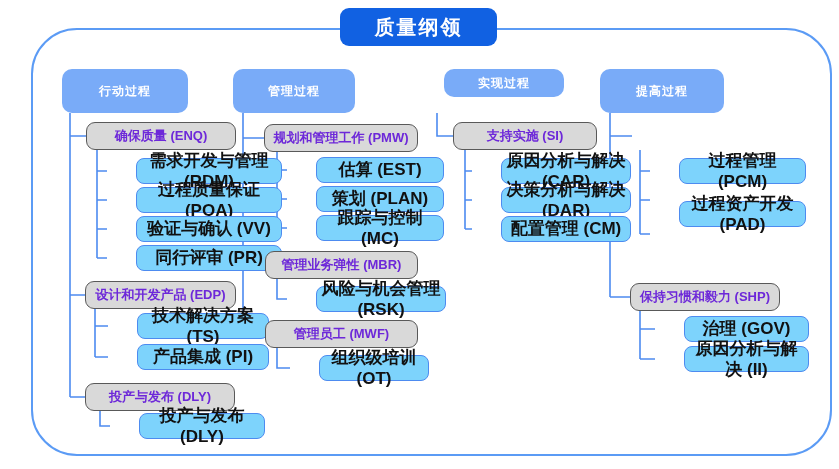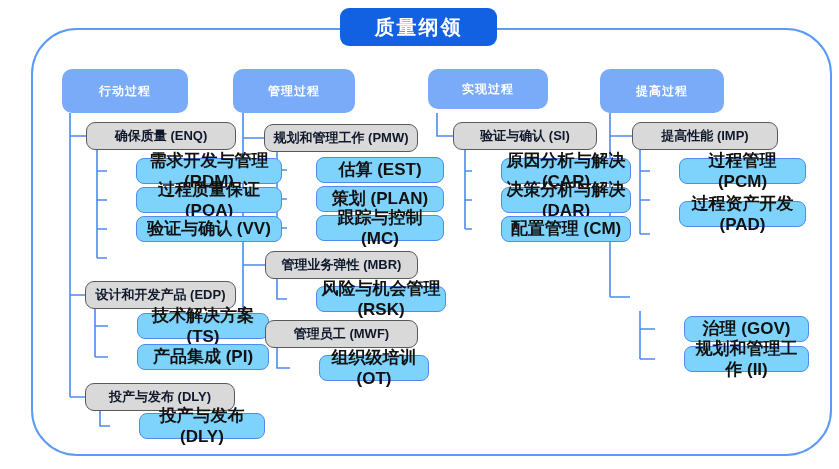--- a/index.html
+++ b/index.html
@@ -8,21 +8,21 @@
   #frame{position:absolute;left:31px;top:28px;width:801px;height:428px;
          border:2px solid #5B9BF5;border-radius:46px;box-sizing:border-box;}
   #connectors{position:absolute;left:0;top:0;width:839px;height:469px;}
   .box{position:absolute;display:flex;align-items:center;justify-content:center;
        text-align:center;box-sizing:border-box;font-weight:bold;}
   .title{background:#1161E2;color:#ffffff;font-size:20px;border-radius:9px;
          letter-spacing:2px;z-index:5;text-align:right;}
   .hdr{background:#79ABF8;color:#ffffff;font-size:12px;border-radius:10px;
        letter-spacing:1px;z-index:3;}
   .g{background:#D9D9D9;border:1.5px solid #595959;border-radius:9px;
-     color:#0f172a;font-size:13px;z-index:3;}
+     color:#6d28d9;font-size:13px;z-index:3;}
   .w{background:#7dd3fc;border:1.5px solid #4D8BF0;border-radius:8px;
      color:#111;font-size:17px;z-index:3;line-height:1.25;padding:0 4px;margin-left:29px;}
   .w.two{padding:0 8px;}
 </style>
 </head>
 <body>
 
 <div id="stage">
 
   <div id="frame"></div>
@@ -43,42 +43,43 @@
          M640 311 V359 M640 329 H655 M640 359 H655"></path>
   </svg>
 
   <div class="box title" style="left:340px;top:8px;width:157px;height:38px">质量纲领</div>
 
   <div class="box hdr" style="left:62px;top:69px;width:126px;height:44px">行动过程</div>
   <div class="box g" style="left:86px;top:122px;width:150px;height:28px">确保质量 (ENQ)</div>
   <div class="box w" style="left:107px;top:158px;width:146px;height:26px">需求开发与管理 (RDM)</div>
   <div class="box w" style="left:107px;top:187px;width:146px;height:26px">过程质量保证 (PQA)</div>
   <div class="box w" style="left:107px;top:216px;width:146px;height:26px">验证与确认 (VV)</div>
+  <div class="box w" style="left:107px;top:245px;width:146px;height:26px">同行评审 (PR)</div>
   <div class="box g" style="left:85px;top:281px;width:151px;height:28px">设计和开发产品 (EDP)</div>
   <div class="box w" style="left:108px;top:313px;width:132px;height:26px">技术解决方案 (TS)</div>
   <div class="box w" style="left:108px;top:344px;width:132px;height:26px">产品集成 (PI)</div>
   <div class="box g" style="left:85px;top:383px;width:150px;height:28px">投产与发布 (DLY)</div>
   <div class="box w" style="left:110px;top:413px;width:126px;height:26px">投产与发布 (DLY)</div>
 
   <div class="box hdr" style="left:233px;top:69px;width:122px;height:44px">管理过程</div>
   <div class="box g" style="left:264px;top:124px;width:154px;height:28px">规划和管理工作 (PMW)</div>
   <div class="box w" style="left:287px;top:157px;width:128px;height:26px">估算 (EST)</div>
   <div class="box w" style="left:287px;top:186px;width:128px;height:26px">策划 (PLAN)</div>
   <div class="box w" style="left:287px;top:215px;width:128px;height:26px">跟踪与控制 (MC)</div>
   <div class="box g" style="left:265px;top:251px;width:153px;height:28px">管理业务弹性 (MBR)</div>
   <div class="box w" style="left:287px;top:286px;width:130px;height:26px">风险与机会管理 (RSK)</div>
   <div class="box g" style="left:265px;top:320px;width:153px;height:28px">管理员工 (MWF)</div>
   <div class="box w" style="left:290px;top:355px;width:110px;height:26px">组织级培训 (OT)</div>
 
-  <div class="box hdr" style="left:428px;top:69px;width:120px;height:40px">实现过程</div>
-  <div class="box g" style="left:453px;top:122px;width:144px;height:28px">验证与确认 (SI)</div>
+  <div class="box hdr" style="left:444px;top:69px;width:120px;height:28px">实现过程</div>
+  <div class="box g" style="left:453px;top:122px;width:144px;height:28px">支持实施 (SI)</div>
   <div class="box w" style="left:472px;top:158px;width:130px;height:26px">原因分析与解决 (CAR)</div>
   <div class="box w" style="left:472px;top:187px;width:130px;height:26px">决策分析与解决 (DAR)</div>
   <div class="box w" style="left:472px;top:216px;width:130px;height:26px">配置管理 (CM)</div>
 
   <div class="box hdr" style="left:600px;top:69px;width:124px;height:44px">提高过程</div>
-  <div class="box g" style="left:632px;top:122px;width:146px;height:28px">提高性能 (IMP)</div>
   <div class="box w" style="left:650px;top:158px;width:127px;height:26px">过程管理 (PCM)</div>
   <div class="box w" style="left:650px;top:201px;width:127px;height:26px">过程资产开发 (PAD)</div>
+  <div class="box g" style="left:630px;top:283px;width:150px;height:28px">保持习惯和毅力 (SHP)</div>
   <div class="box w" style="left:655px;top:316px;width:125px;height:26px">治理 (GOV)</div>
-  <div class="box w" style="left:655px;top:346px;width:125px;height:26px">规划和管理工作 (II)</div>
+  <div class="box w" style="left:655px;top:346px;width:125px;height:26px">原因分析与解决 (II)</div>
 
 </div>
 
 </body></html>

